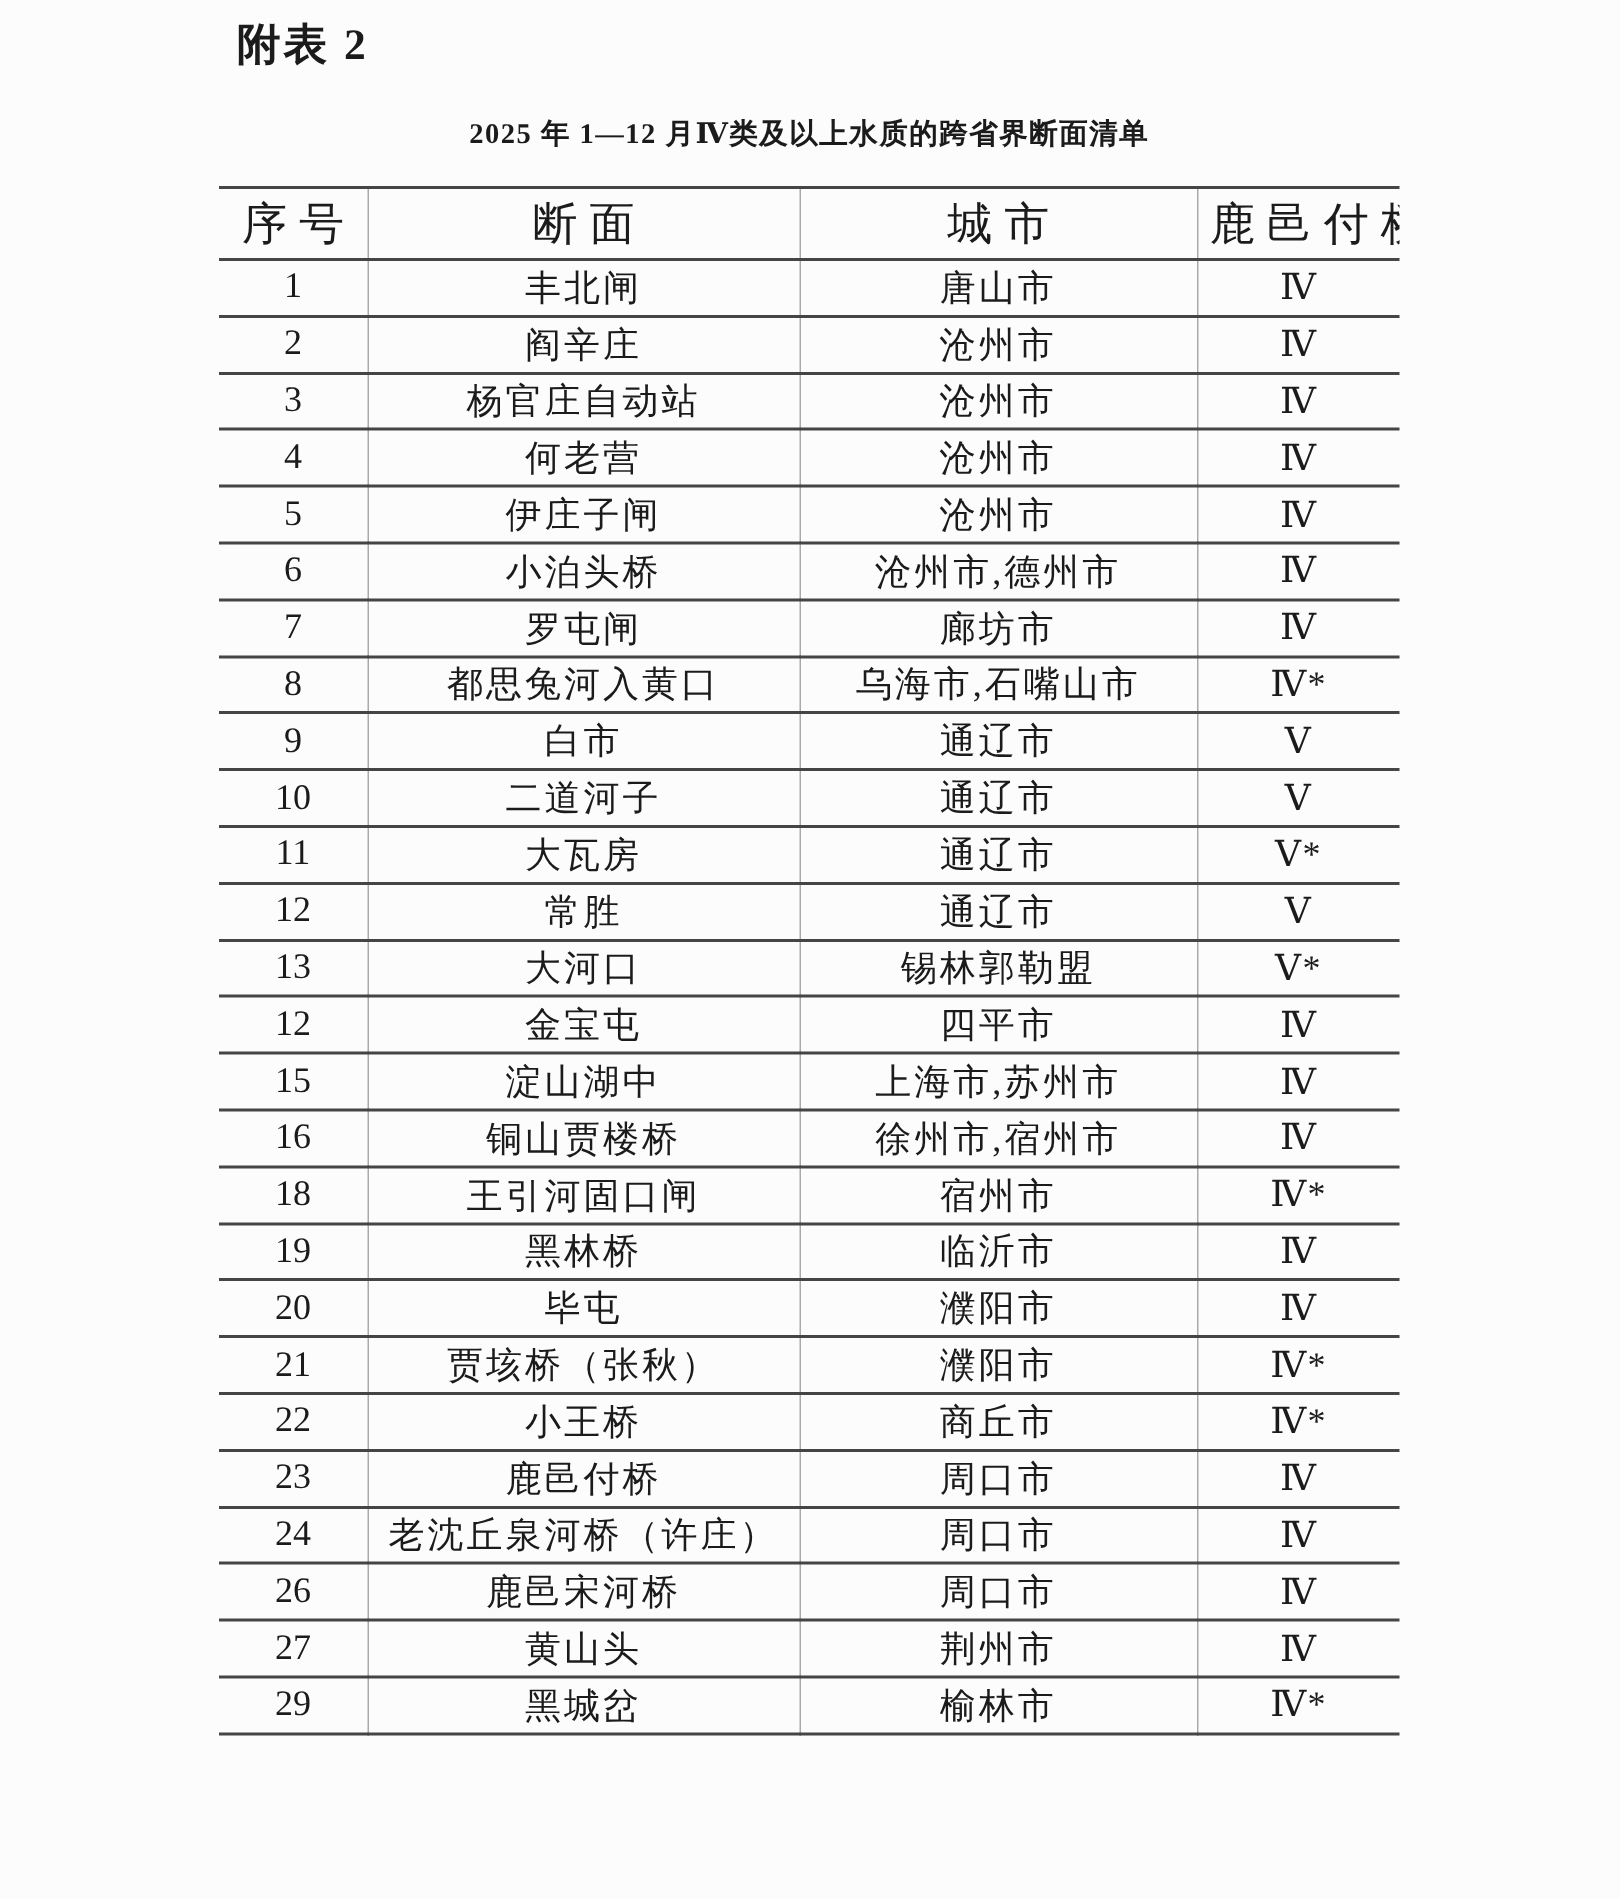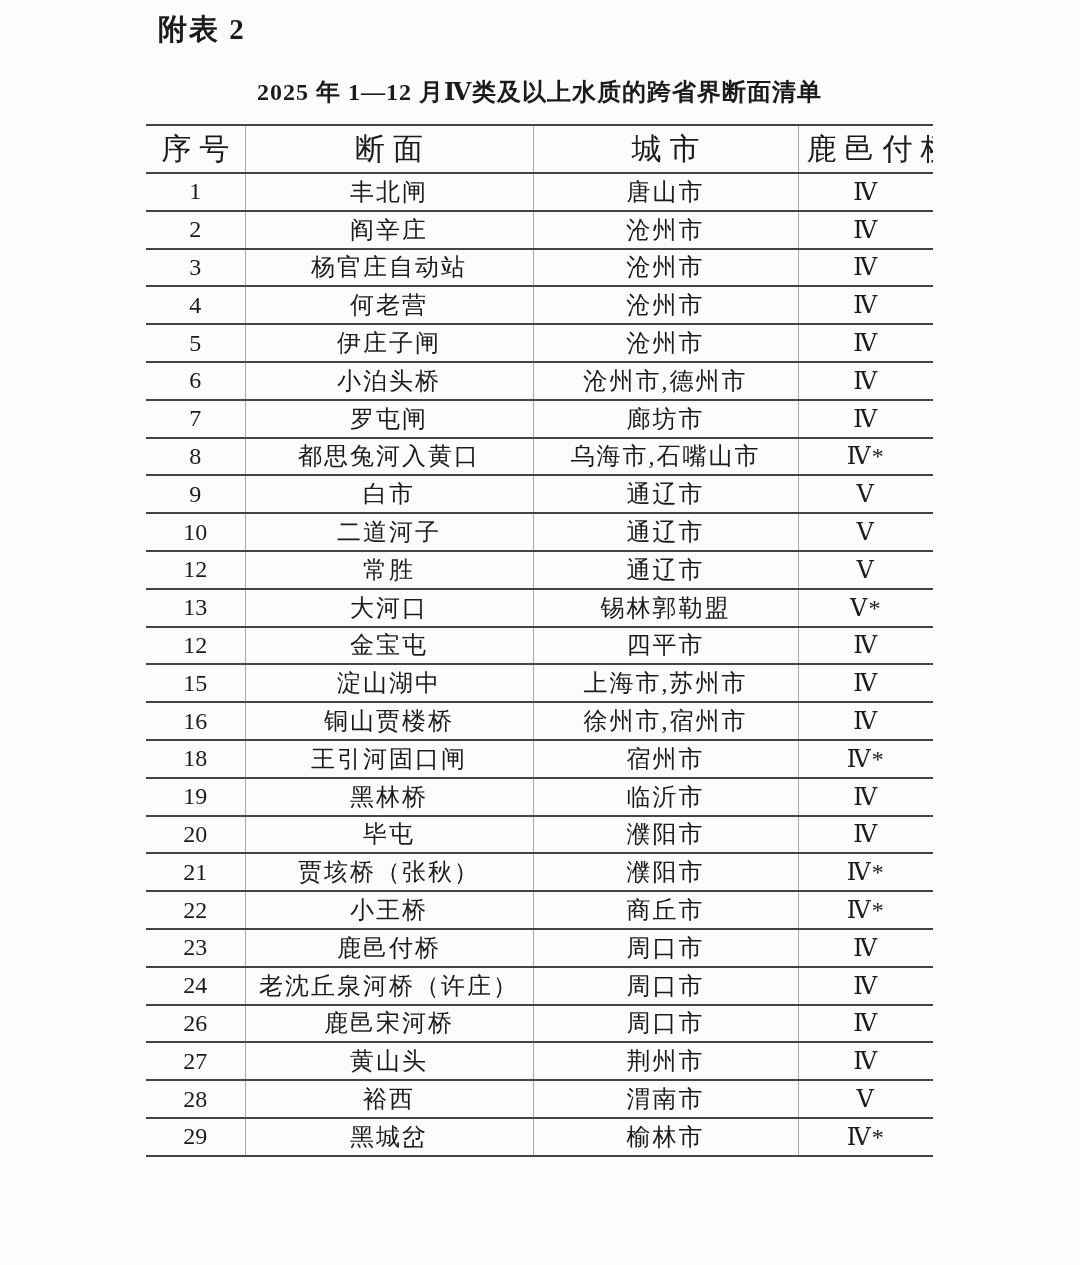--- a/index.html
+++ b/index.html
@@ -26,21 +26,21 @@
     font-size: 29px;
     font-weight: 700;
     letter-spacing: 2px;
   }
   .doc-title {
     position: absolute;
     left: 146px;
     top: 76px;
     width: 787px;
     text-align: center;
-    font-size: 24px;
+    font-size: 19px;
     font-weight: 700;
     letter-spacing: 1px;
     white-space: nowrap;
   }
   table.water-table {
     position: absolute;
     left: 146px;
     top: 124px;
     width: 787px;
     border-collapse: collapse;
@@ -169,20 +169,26 @@
           <td class="cjk-cell">通辽市</td>
           <td class="cat-cell">Ⅴ</td>
         </tr>
         <tr>
           <td class="num-cell">10</td>
           <td class="cjk-cell">二道河子</td>
           <td class="cjk-cell">通辽市</td>
           <td class="cat-cell">Ⅴ</td>
         </tr>
         <tr>
+          <td class="num-cell">11</td>
+          <td class="cjk-cell">大瓦房</td>
+          <td class="cjk-cell">通辽市</td>
+          <td class="cat-cell">Ⅴ*</td>
+        </tr>
+        <tr>
           <td class="num-cell">12</td>
           <td class="cjk-cell">常胜</td>
           <td class="cjk-cell">通辽市</td>
           <td class="cat-cell">Ⅴ</td>
         </tr>
         <tr>
           <td class="num-cell">13</td>
           <td class="cjk-cell">大河口</td>
           <td class="cjk-cell">锡林郭勒盟</td>
           <td class="cat-cell">Ⅴ*</td>
@@ -253,26 +259,20 @@
           <td class="cjk-cell">周口市</td>
           <td class="cat-cell">Ⅳ</td>
         </tr>
         <tr>
           <td class="num-cell">27</td>
           <td class="cjk-cell">黄山头</td>
           <td class="cjk-cell">荆州市</td>
           <td class="cat-cell">Ⅳ</td>
         </tr>
         <tr>
-          <td class="num-cell">28</td>
-          <td class="cjk-cell">裕西</td>
-          <td class="cjk-cell">渭南市</td>
-          <td class="cat-cell">Ⅴ</td>
-        </tr>
-        <tr>
           <td class="num-cell">29</td>
           <td class="cjk-cell">黑城岔</td>
           <td class="cjk-cell">榆林市</td>
           <td class="cat-cell">Ⅳ*</td>
         </tr>
       </tbody>
   </table>
 
 </div>
 

